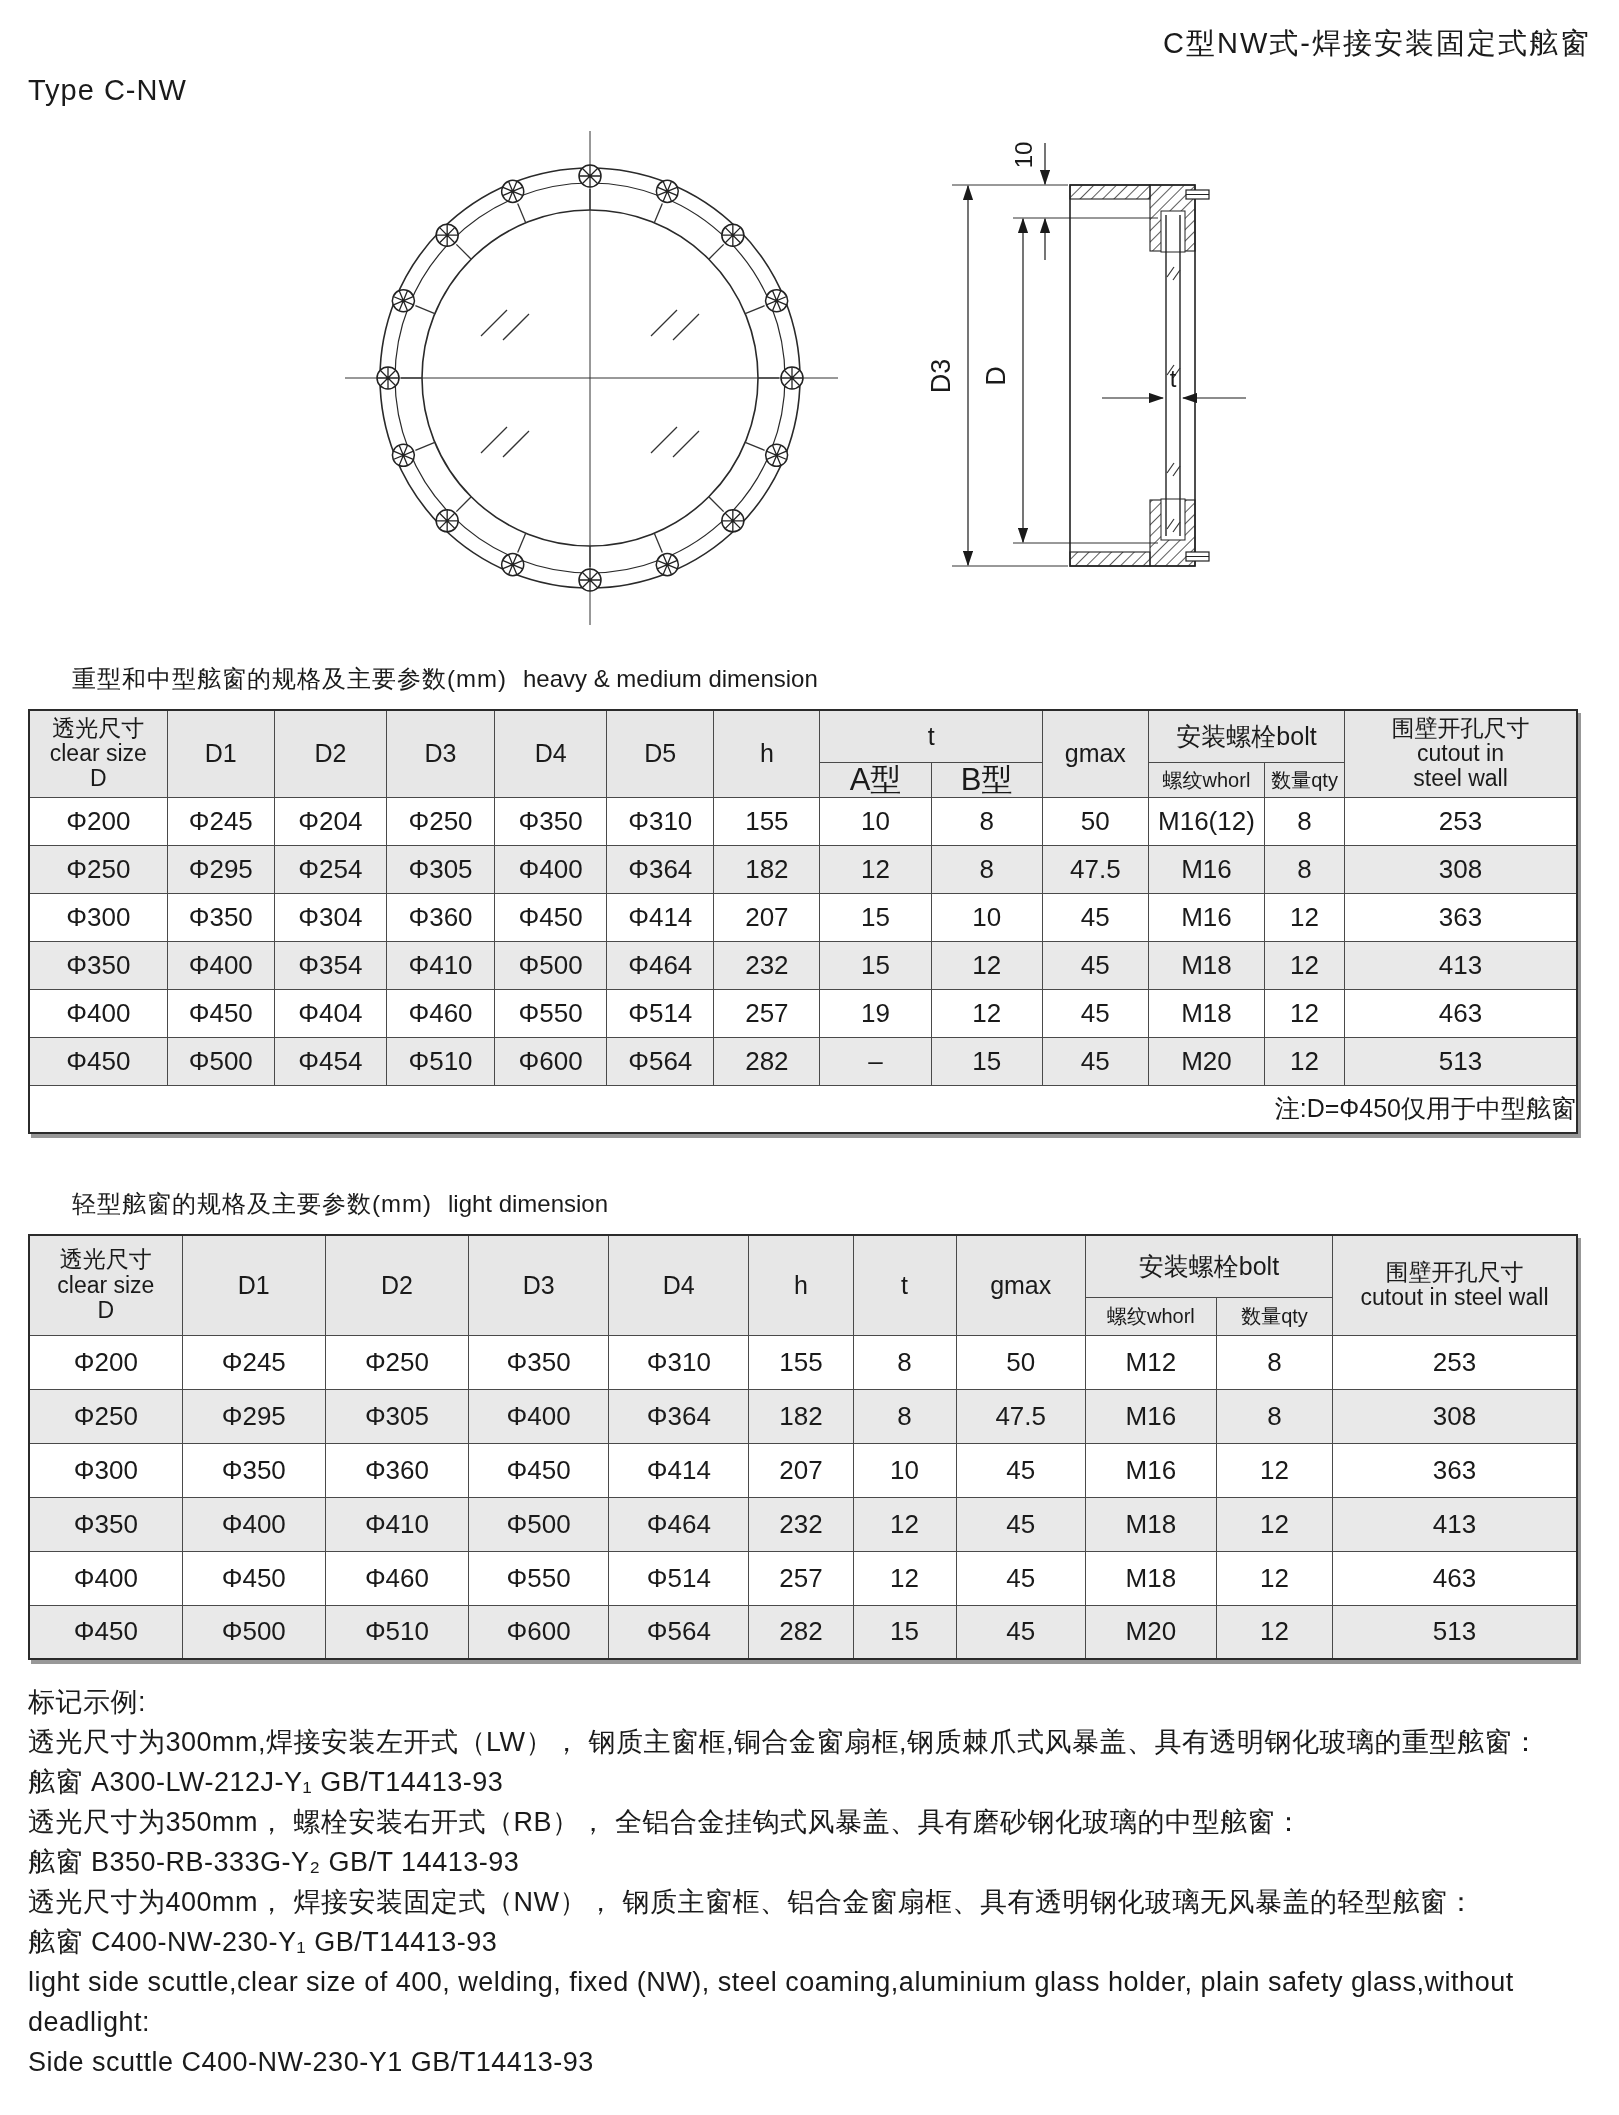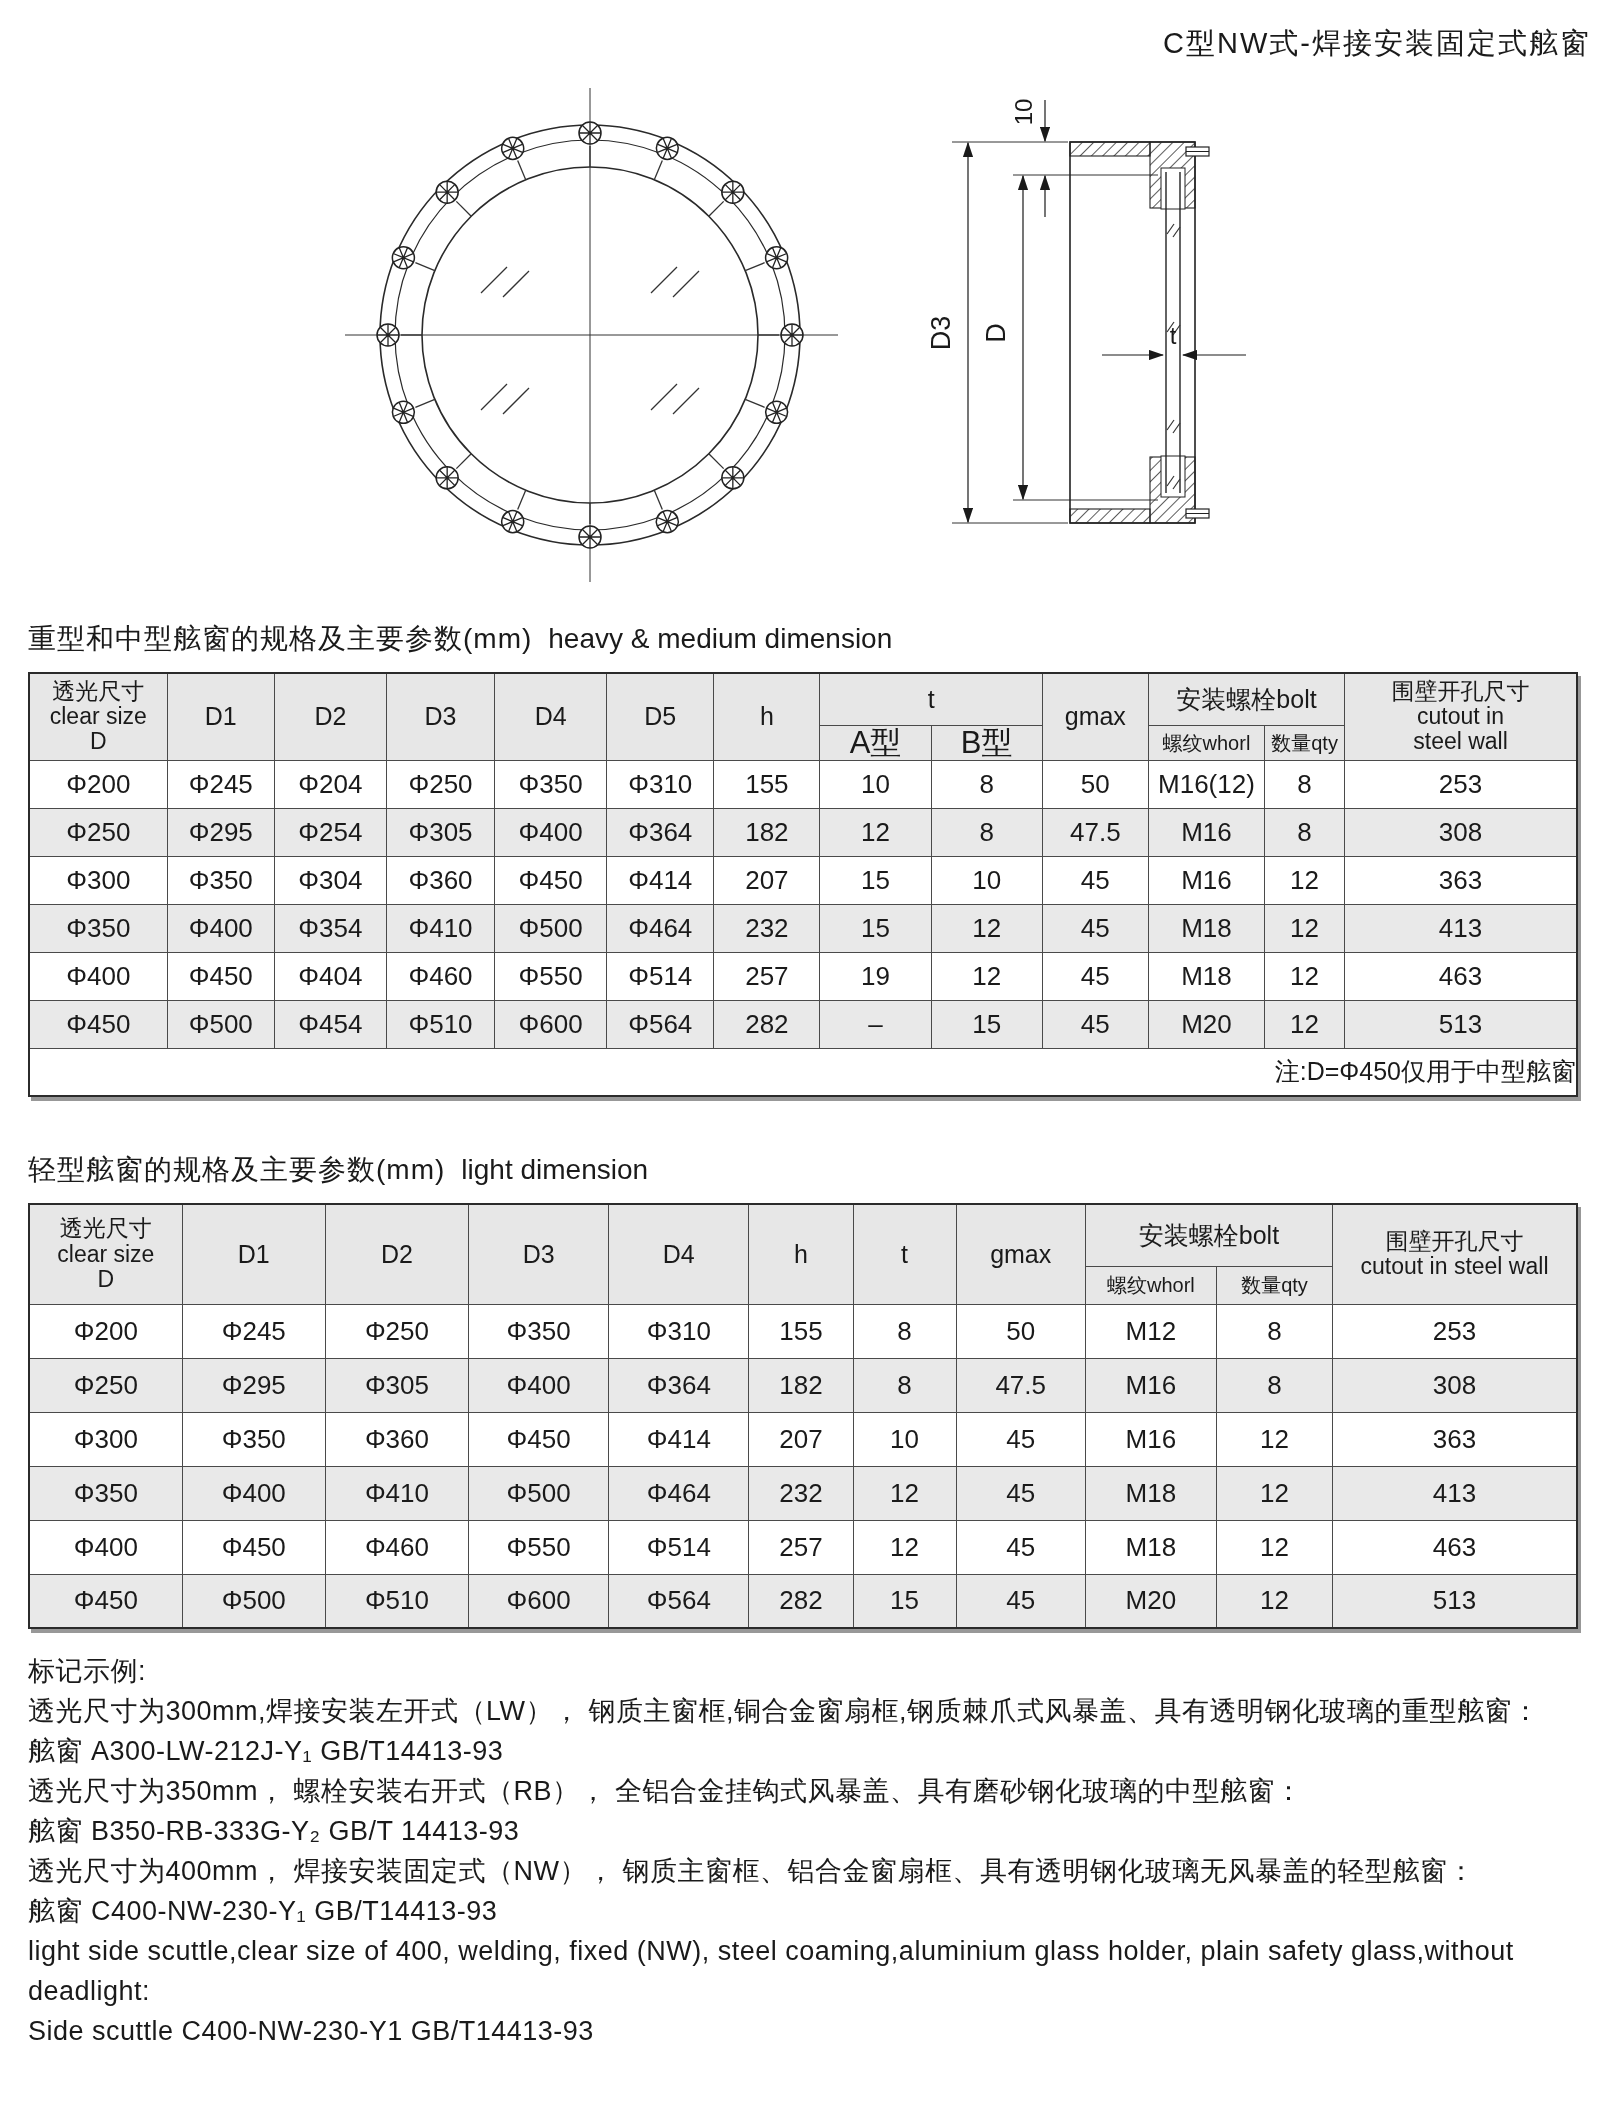--- a/index.html
+++ b/index.html
@@ -11,21 +11,21 @@
   }
   .page { padding:24px 28px 0 28px; }
 
   .title-zh { font-size:29px; font-weight:500; letter-spacing:2px;text-align:right; }
   .title-en { font-size:29px; font-weight:400; margin-top:10px; letter-spacing:1px; }
 
   .drawing-wrap { margin-top:6px; }
   .drawing-wrap svg { display:block; }
   svg text { font-family:"Liberation Sans","DejaVu Sans",sans-serif; fill:#1a1a1a; }
 
-  .section-title { font-size:28px; font-weight:500; letter-spacing:1px; }
+  .section-title { font-size:24px; font-weight:500; letter-spacing:1px;margin-left:44px; }
   .section-title .en { margin-left:16px; letter-spacing:0; font-weight:400; }
   .st-1 { margin-top:18px; }
   .st-2 { margin-top:54px; }
 
   table.spec-table {
     border-collapse:collapse; table-layout:fixed;
     width:1550px; margin-top:14px;
     border:2px solid #2b2b2b;
     box-shadow:3px 4px 0 #989898;
   }
@@ -57,20 +57,21 @@
   .notes { margin-top:22px; }
   .notes p { font-size:27px; line-height:40px; letter-spacing:0.5px; }
 </style>
 </head>
 <body>
 
 <div class="page">
 
   <div>
     <div class="title-zh">C型NW式-焊接安装固定式舷窗</div>
+    <div class="title-en">Type C-NW</div>
   </div>
 
   <div class="drawing-wrap">
     <svg width="1563" height="532" viewBox="28 0 1563 532">
       <defs>
         <pattern id="hatch" width="8" height="8" patternUnits="userSpaceOnUse" patternTransform="rotate(45)">
           <line x1="0" y1="0" x2="0" y2="8" stroke="#333" stroke-width="1.6"></line>
         </pattern>
         <marker id="arr" viewBox="0 0 12 8" refX="11" refY="4" markerWidth="13" markerHeight="9" orient="auto-start-reverse">
           <path d="M0,0 L12,4 L0,8 z" fill="#1a1a1a"></path>

